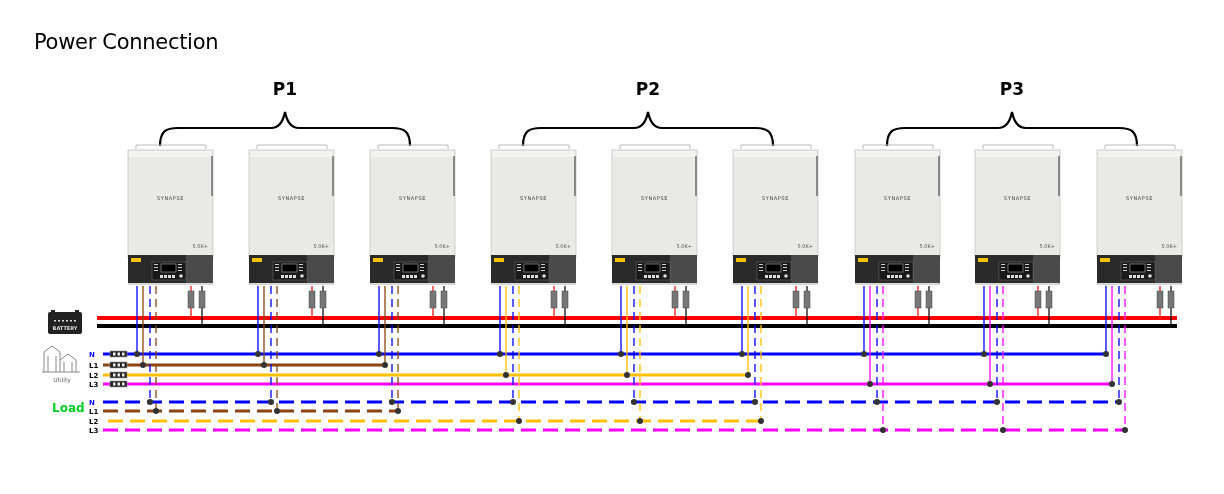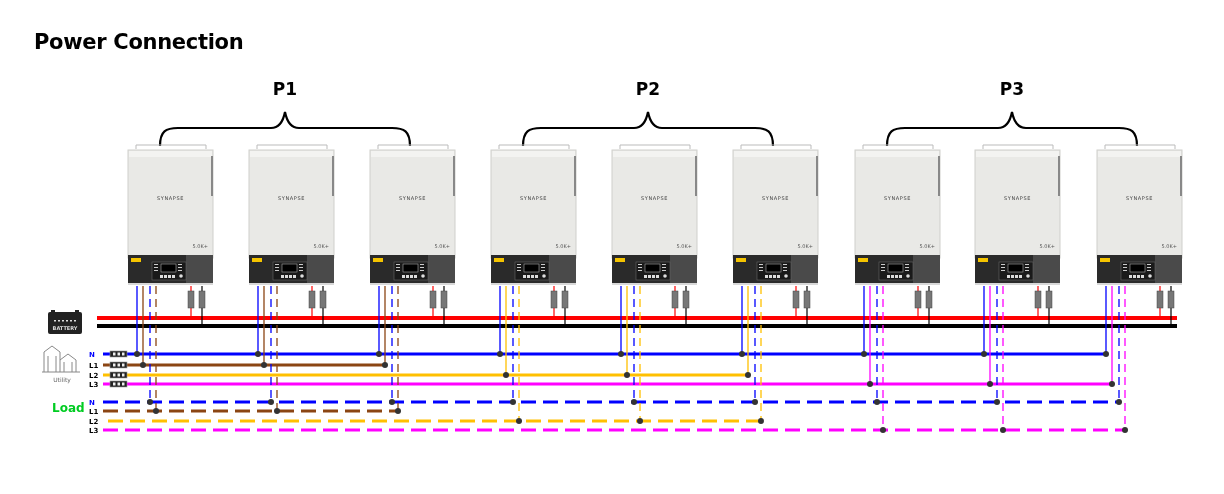--- a/index.html
+++ b/index.html
@@ -1,17 +1,17 @@
 <!DOCTYPE html>
 <html><head>
 <meta charset="utf-8">
 <style>
   html,body{margin:0;padding:0;background:#ffffff;}
   body{width:1224px;height:494px;position:relative;overflow:hidden;font-family:"DejaVu Sans",sans-serif;}
-  #title{position:absolute;left:34px;top:30px;font-size:21px;font-weight:bold;color:#000;letter-spacing:-0.3px;}
+  #title{position:absolute;left:34px;top:30px;font-size:21px;font-weight:normal;color:#000;letter-spacing:-0.3px;}
   svg#diagram{position:absolute;left:0;top:0;}
   .grp-label{font-family:"DejaVu Sans",sans-serif;font-weight:bold;font-size:17px;fill:#000;}
   .small-label{font-family:"DejaVu Sans",sans-serif;font-weight:bold;font-size:7px;}
   .load-label{font-family:"DejaVu Sans",sans-serif;font-weight:bold;font-size:12px;fill:#00cc22;}
   .brand{font-family:"DejaVu Sans",sans-serif;font-size:5px;fill:#444;letter-spacing:0.6px;}
   .model{font-family:"DejaVu Sans",sans-serif;font-size:5px;fill:#555;}
   .util-label{font-family:"DejaVu Sans",sans-serif;font-size:6px;fill:#666;}
   .batt-label{font-family:"DejaVu Sans",sans-serif;font-size:5px;fill:#ddd;font-weight:bold;}
 </style>
 </head>

